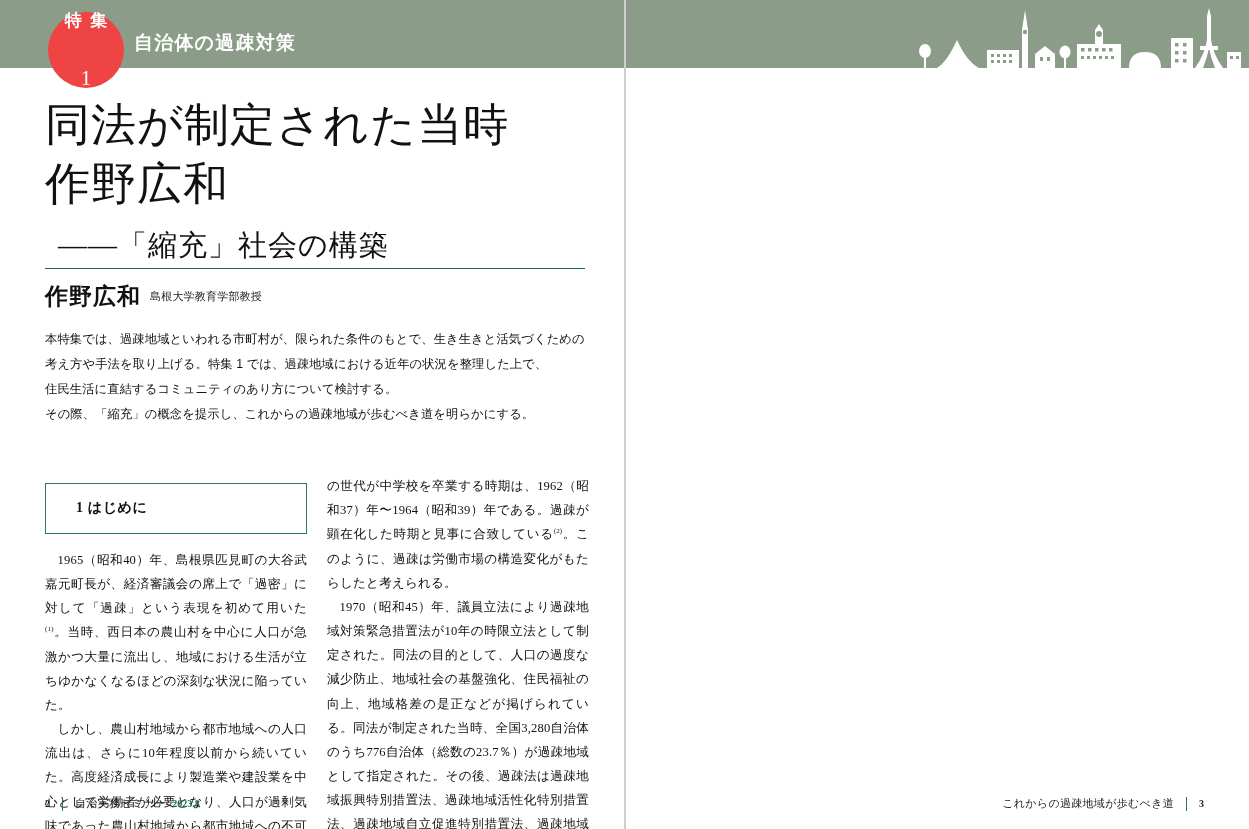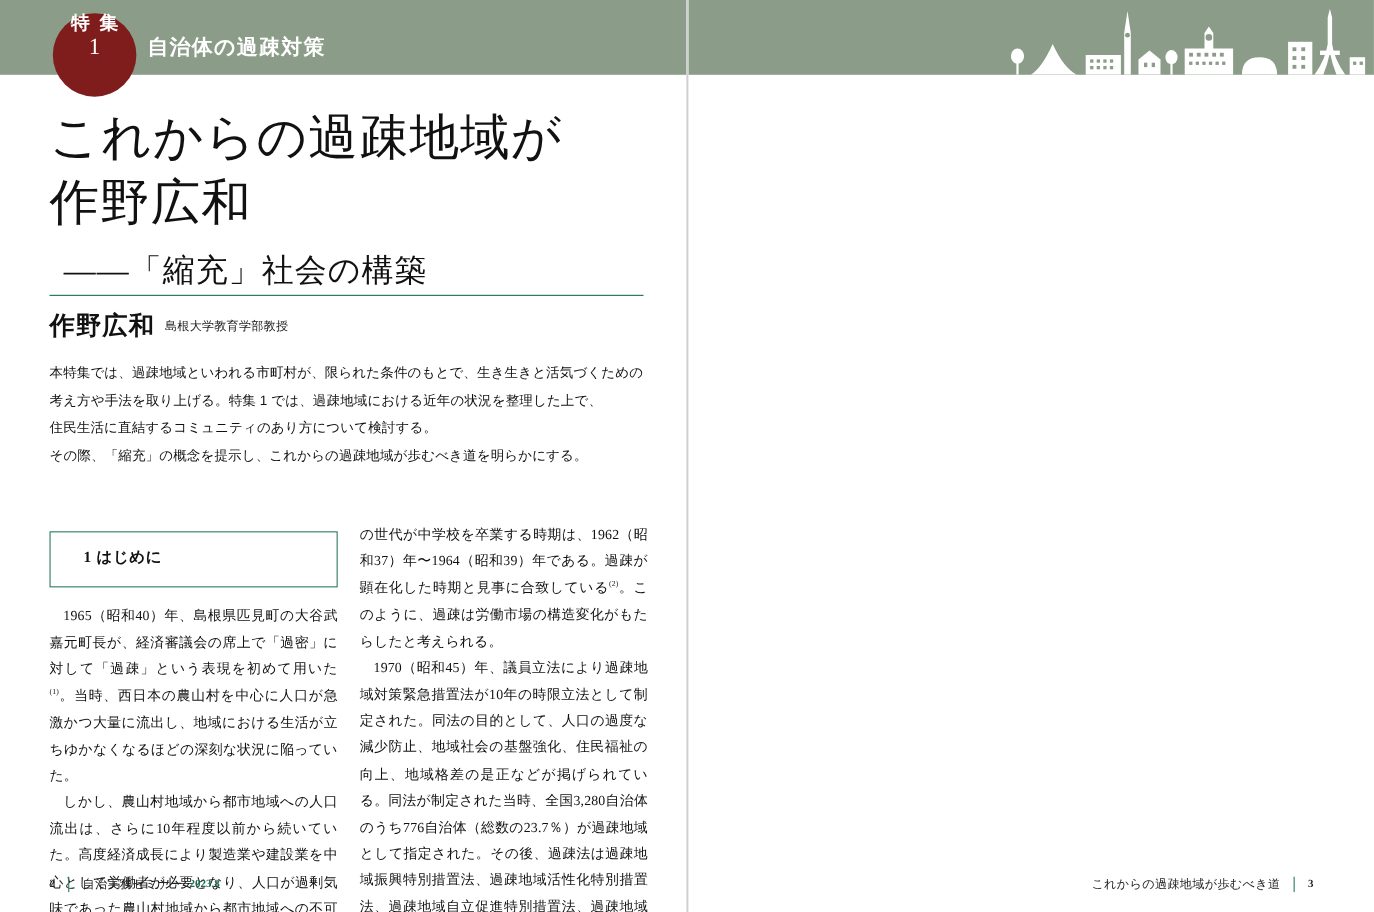--- a/index.html
+++ b/index.html
@@ -53,27 +53,28 @@
   .banner-right { left: 0;   width: 623px; }
 
   
   .feature-badge {
     position: absolute;
     left: 48px;
     top: 12px;
     width: 76px;
     height: 76px;
     border-radius: 50%;
-    background: #7f1d1d;
+    background: #ef4444;
     color: #ffffff;
     display: flex;
     flex-direction: column;
     align-items: center;
     justify-content: flex-start;
     line-height: 1;
+    gap: 36px;
   }
   .feature-badge .fb-word {
     font-size: 17px;
     font-weight: bold;
     letter-spacing: 2px;
     margin-bottom: 3px;
     padding-left: 2px;
   }
   .feature-badge .fb-num {
     font-family: "Liberation Serif", "DejaVu Serif", serif;
@@ -208,21 +209,21 @@
   
   .footer {
     position: absolute;
     bottom: 18px;
     display: flex;
     align-items: center;
     font-size: 10px;
     color: #222222;
   }
   .footer-left  { left: 45px; }
-  .footer-right { right: 55px; }
+  .footer-right { right: 45px; }
 
   .footer .pg {
     font-family: "Liberation Serif", "DejaVu Serif", serif;
     font-weight: bold;
     font-size: 10px;
     color: #222222;
   }
   .footer .divider {
     width: 1px;
     height: 14px;
@@ -252,21 +253,21 @@
     <div class="banner banner-left"></div>
 
     <div class="feature-badge">
       <div class="fb-word">特 集</div>
       <div class="fb-num">1</div>
     </div>
 
     <div class="banner-title">自治体の過疎対策</div>
 
     <div class="headline">
-      <div>これからの過疎地域が</div>
+      <div>同法が制定された当時</div>
       <div>作野広和</div>
     </div>
 
     <div class="subhead">——「縮充」社会の構築</div>
 
     <div class="byline-rule"></div>
 
     <div class="byline">
       <span class="author">作野広和</span>
       <span class="affil">島根大学教育学部教授</span>

